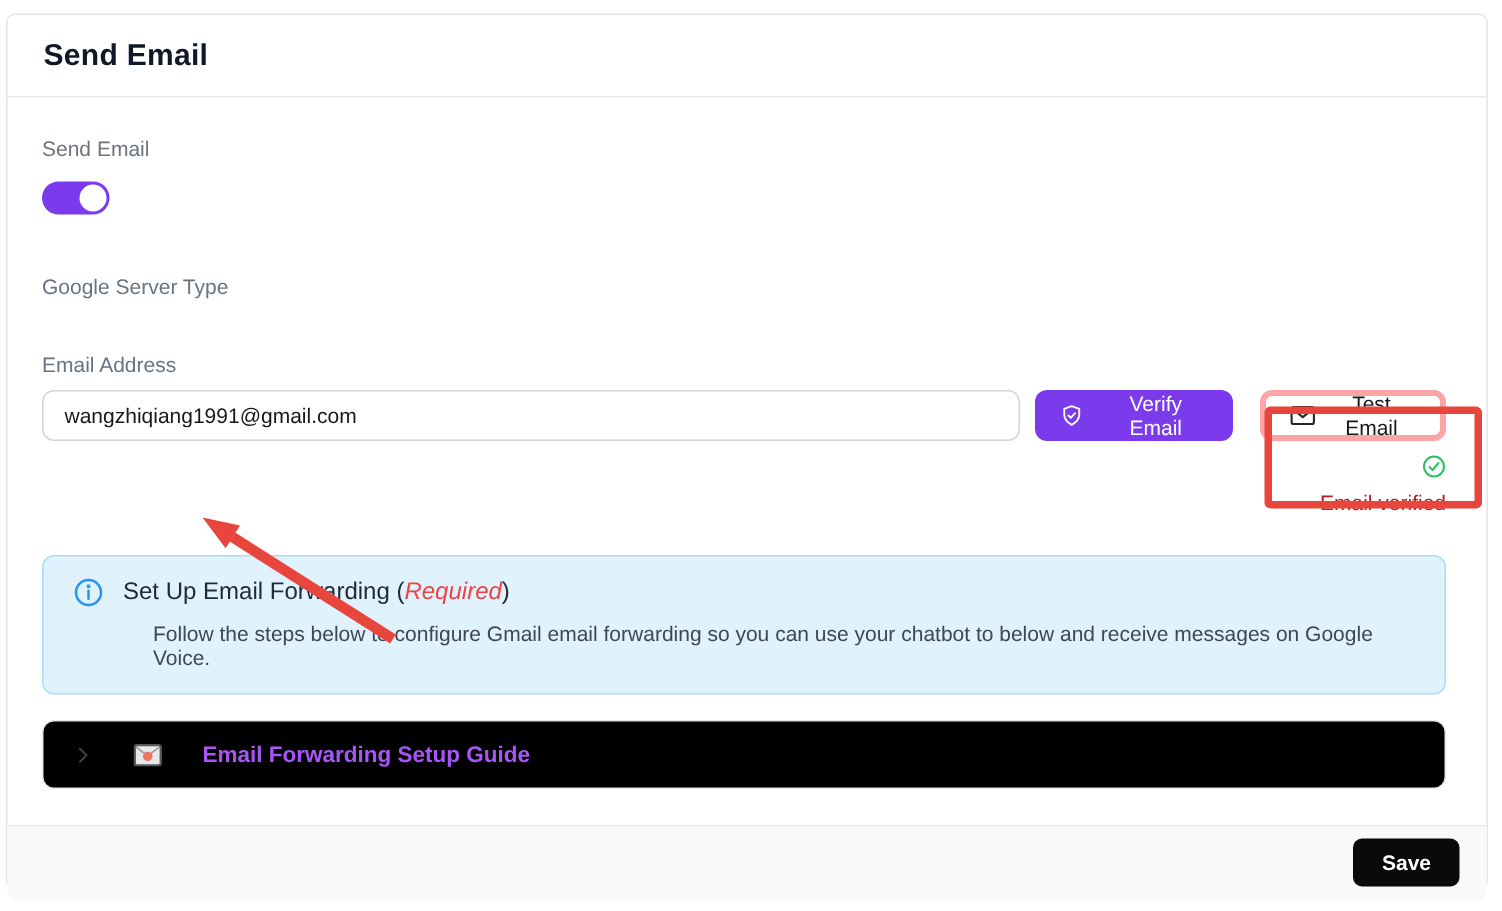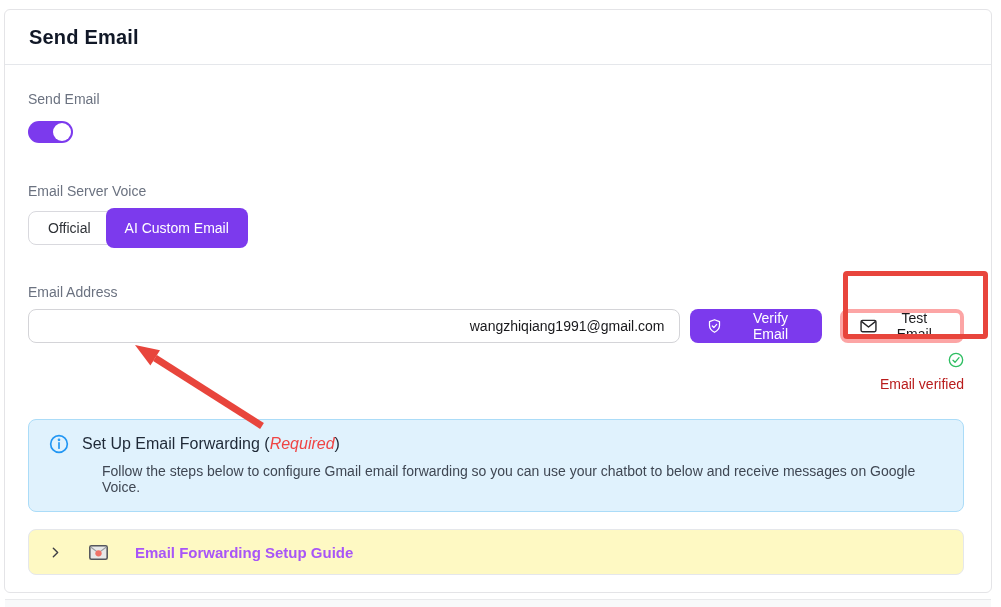--- a/index.html
+++ b/index.html
@@ -94,21 +94,20 @@
   .email-input {
     width: 689px;
     height: 34px;
     border: 1px solid #d4d4d8;
     border-radius: 8px;
     padding: 2px 14px;
     font-size: 14px;
     color: #18181b;
     font-family: "Liberation Sans", sans-serif;
     outline: none;
-    text-align: right;
   }
   .btn {
     display: flex; align-items: center; justify-content: center;
     gap: 8px;
     height: 34px;
     border-radius: 8px;
     font-size: 14px;
     cursor: pointer;
     border: none;
     font-family: "Liberation Sans", sans-serif;
@@ -153,21 +152,21 @@
   }
   .info-required { color: #ef4444; font-style: italic; }
   .info-body {
     margin: 9px 0 0 53px;
     font-size: 14px;
     color: #3f4753;
   }
   
   .guide-panel {
     margin-top: 17px;
-    background: #fef9c3;
+    background: #000000;
     border: 1px solid #e5e7eb;
     border-radius: 8px;
     padding: 0 20px;
     height: 46px;
     display: flex;
     align-items: center;
     gap: 27px;
     cursor: pointer;
   }
   .guide-label {
@@ -226,26 +225,22 @@
   </div>
 
   <div class="card-body">
 
     <div class="field-label">Send Email</div>
 
     <div class="toggle">
       <div class="knob"></div>
     </div>
 
-    <div class="field-label mt-section">Email Server Voice</div>
-
-    <div class="segmented">
-      <div class="seg-btn seg-inactive">Official</div>
-      <div class="seg-btn seg-active">AI Custom Email</div>
-    </div>
+    <div class="field-label mt-section">Google Server Type</div>
+
 
     <div class="field-label mt-email-label">Email Address</div>
 
     <div class="email-row">
       <input class="email-input" type="text" value="wangzhiqiang1991@gmail.com" style="">
 
       <button class="btn btn-verify">
         <span class="icon">
           <svg width="15" height="16" viewBox="0 0 24 24" fill="none" stroke="#ffffff" stroke-width="2" stroke-linecap="round" stroke-linejoin="round">
             <path d="M12 2l8 3v6c0 5-3.5 8.5-8 11-4.5-2.5-8-6-8-11V5l8-3z"></path>

